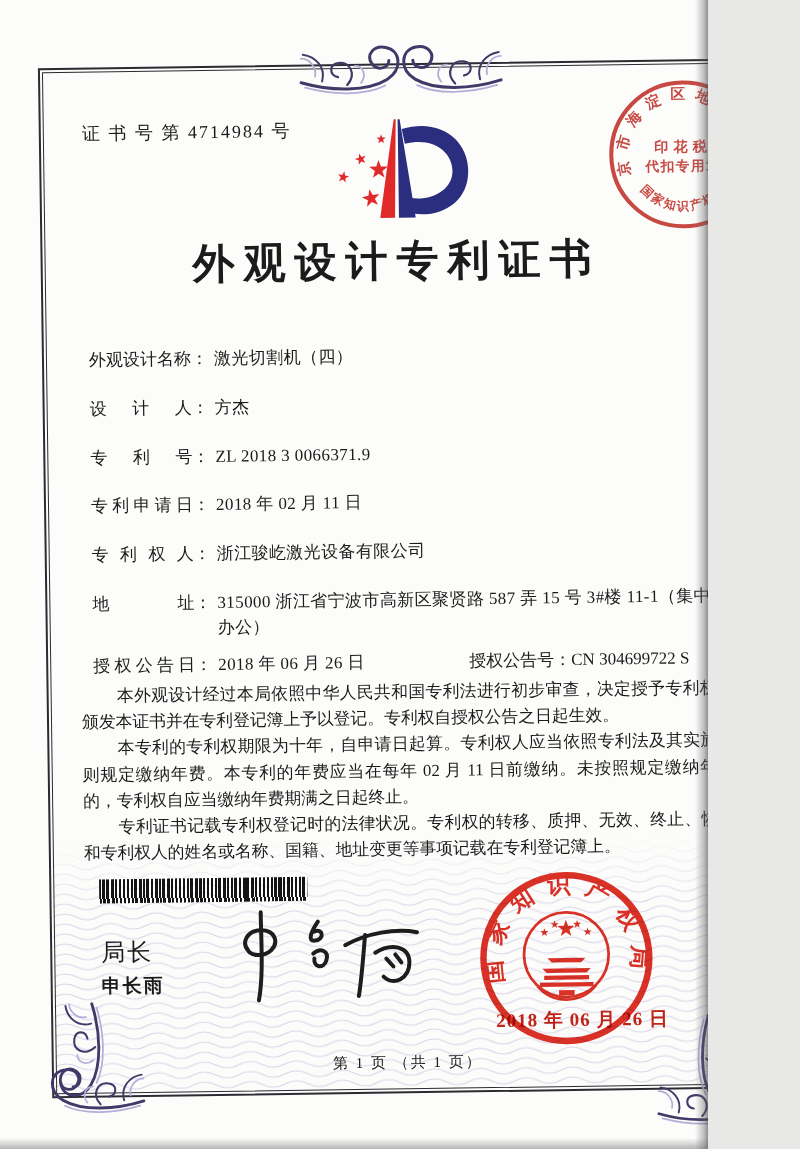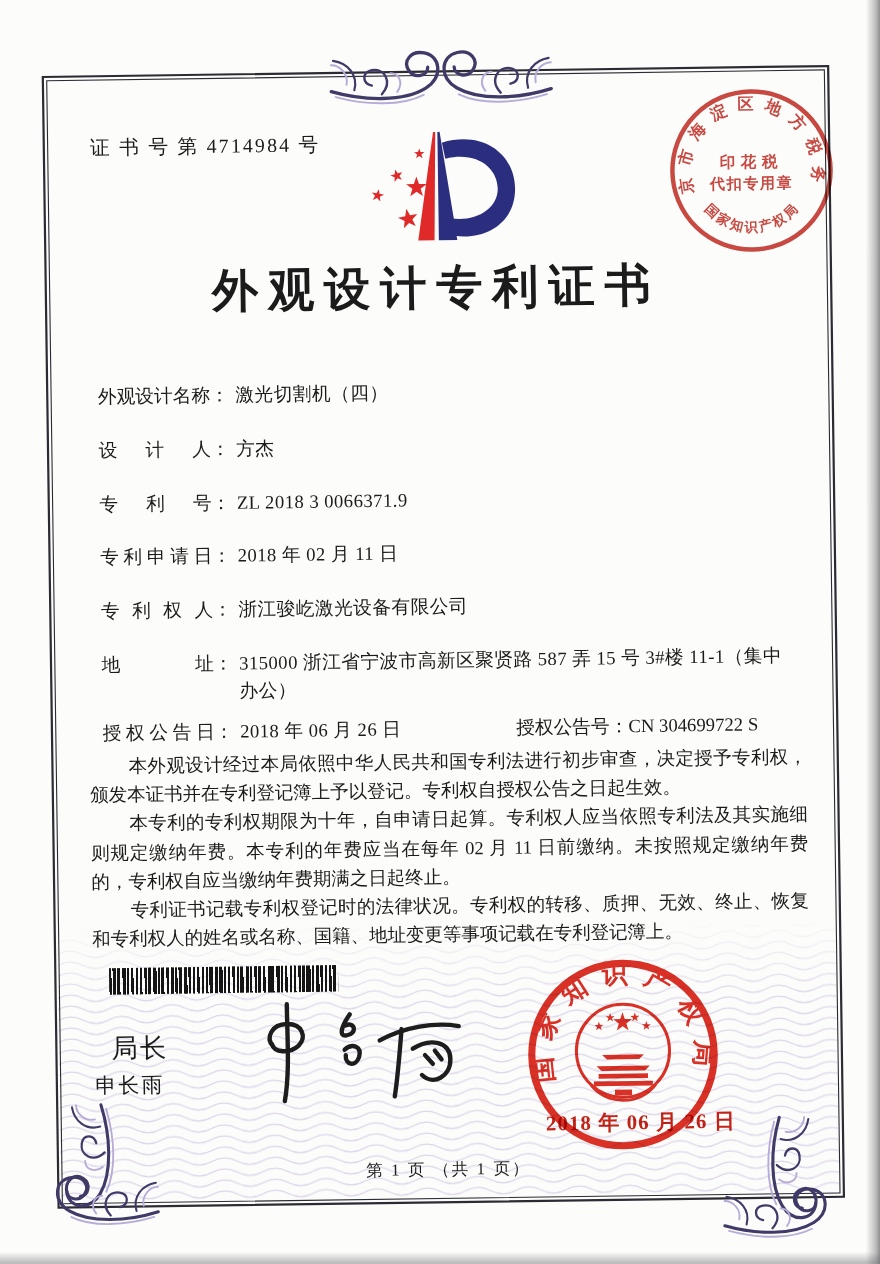--- a/index.html
+++ b/index.html
@@ -1,16 +1,16 @@
 <!DOCTYPE html>
 <html><head>
 <meta charset="utf-8">
 <style>
   html,body{margin:0;padding:0;background:#e8e8e6;}
-  .page{position:relative;width:800px;height:1149px;overflow:hidden;background:#fcfcfa;
+  .page{position:relative;width:708px;height:1149px;overflow:hidden;background:#fcfcfa;
         font-family:"Liberation Serif","DejaVu Serif",serif;color:#1b1b1b;}
   .paper{position:absolute;inset:0;transform:rotate(-0.8deg);transform-origin:50% 50%;}
   .edge-right{position:absolute;top:0;right:0;width:13px;height:100%;
         background:linear-gradient(90deg,rgba(0,0,0,0),rgba(95,95,100,.40) 70%,rgba(70,70,75,.60));}
   .edge-bottom{position:absolute;left:0;bottom:0;width:100%;height:11px;
         background:linear-gradient(180deg,rgba(0,0,0,0),rgba(95,95,100,.45));}
   .cert-border{position:absolute;left:45px;top:64px;width:712px;height:1026px;border:2px solid #2b2b33;}
   .cert-border::after{content:"";position:absolute;inset:2px;border:1px solid #2b2b33;}
   .waves{position:absolute;left:48px;top:838px;opacity:.85;
         -webkit-mask-image:linear-gradient(to bottom,transparent,black 28%);
@@ -27,21 +27,21 @@
   .fvalue{flex:1;letter-spacing:.4px;}
   .grant-no{position:absolute;left:376px;top:0;white-space:nowrap;}
   .paras{position:absolute;left:80px;top:680px;width:652px;font-size:16.8px;line-height:26.2px;text-align:justify;}
   .paras p{margin:0;text-indent:2.1em;}
   .barcode{position:absolute;left:95px;top:876px;width:208px;height:24px;
         background:
           repeating-linear-gradient(90deg,#141414 0 2px,transparent 2px 4px),
           repeating-linear-gradient(90deg,#141414 0 1px,transparent 1px 7px),
           repeating-linear-gradient(90deg,transparent 0 3px,#141414 3px 4px,transparent 4px 11px);}
   .director-title{position:absolute;left:96px;top:933px;font-size:24px;letter-spacing:2px;}
-  .director-name{position:absolute;left:81px;top:970px;font-size:19px;letter-spacing:2px;}
+  .director-name{position:absolute;left:96px;top:970px;font-size:19px;letter-spacing:2px;font-weight:bold;}
   .signature{position:absolute;left:218px;top:901px;}
   .seal{position:absolute;left:466px;top:866px;mix-blend-mode:multiply;opacity:.95;}
   .seal-date{position:absolute;left:490px;top:1010px;font-size:19px;font-weight:bold;color:#c42318;
         letter-spacing:1px;mix-blend-mode:multiply;}
   .footer{position:absolute;left:45px;top:1054px;width:712px;text-align:center;font-size:15px;letter-spacing:2px;}
   .orn{position:absolute;}
   .orn-top{left:290px;top:28px;}
   .orn-bl{left:18px;top:953px;}
   .orn-br{left:610px;top:973px;}
 </style>

